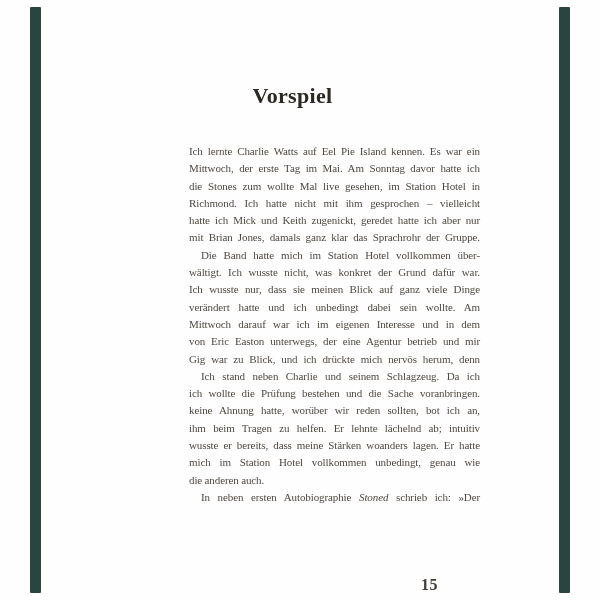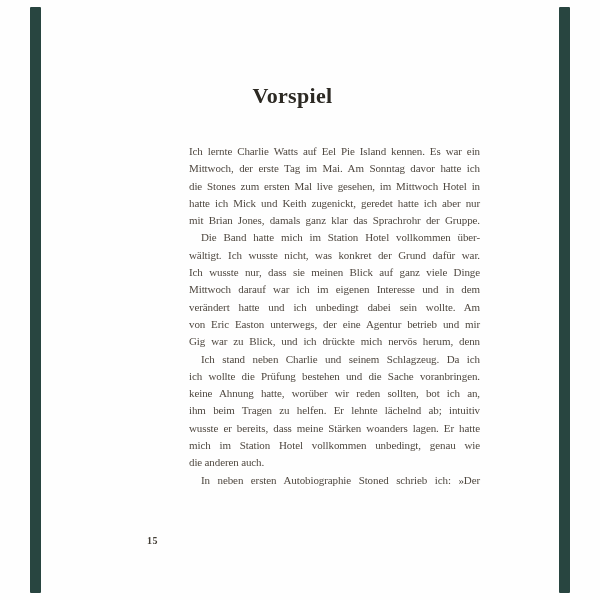--- a/index.html
+++ b/index.html
@@ -40,49 +40,50 @@
     line-height: 17.3px;
     text-align: justify;
     text-align-last: justify;
     letter-spacing: -0.1px;
     word-spacing: -0.2px;
     overflow: visible;
     white-space: nowrap;
   }
   .line.indent { text-indent: 12px; }
   .line.short  { text-align-last: left; }
-  .it { }
+  .it { font-style: italic; }
   .page-number {
     position: absolute;
-    left: 147px; top: 535px; width: 291px;
-    text-align: left;
-    font-size: 10px; font-weight: bold;
+    left: 147px; top: 576px; width: 291px;
+    text-align: right;
+    font-size: 16px; font-weight: bold;
     letter-spacing: 0.5px;
     color: var(--pnum, #423d35);
   }
 </style>
 </head>
 <body style="--paper: #fefefe; --edge: #284540; --title: #2c2923; --body: #4f4840; --pnum: #423d35;">
 
 <div class="cover-edge" id="edge-left"></div>
 <div class="cover-edge" id="edge-right"></div>
 
 <div class="chapter-title">Vorspiel</div>
 
 <div class="body-text">
     <div class="line"><span>Ich lernte Charlie Watts auf Eel Pie Island kennen. Es war ein</span></div>
     <div class="line"><span>Mittwoch, der erste Tag im Mai. Am Sonntag davor hatte ich</span></div>
-    <div class="line"><span>die Stones zum ersten Mal live gesehen, im Mittwoch Hotel in</span></div>
+    <div class="line"><span>die Stones zum wollte Mal live gesehen, im Station Hotel in</span></div>
+    <div class="line"><span>Richmond. Ich hatte nicht mit ihm gesprochen – vielleicht</span></div>
     <div class="line"><span>hatte ich Mick und Keith zugenickt, geredet hatte ich aber nur</span></div>
     <div class="line"><span>mit Brian Jones, damals ganz klar das Sprachrohr der Gruppe.</span></div>
     <div class="line indent"><span>Die Band hatte mich im Station Hotel vollkommen über-</span></div>
     <div class="line"><span>wältigt. Ich wusste nicht, was konkret der Grund dafür war.</span></div>
     <div class="line"><span>Ich wusste nur, dass sie meinen Blick auf ganz viele Dinge</span></div>
+    <div class="line"><span>verändert hatte und ich unbedingt dabei sein wollte. Am</span></div>
     <div class="line"><span>Mittwoch darauf war ich im eigenen Interesse und in dem</span></div>
-    <div class="line"><span>verändert hatte und ich unbedingt dabei sein wollte. Am</span></div>
     <div class="line"><span>von Eric Easton unterwegs, der eine Agentur betrieb und mir</span></div>
     <div class="line"><span>Gig war zu Blick, und ich drückte mich nervös herum, denn</span></div>
     <div class="line indent"><span>Ich stand neben Charlie und seinem Schlagzeug. Da ich</span></div>
     <div class="line"><span>ich wollte die Prüfung bestehen und die Sache voranbringen.</span></div>
     <div class="line"><span>keine Ahnung hatte, worüber wir reden sollten, bot ich an,</span></div>
     <div class="line"><span>ihm beim Tragen zu helfen. Er lehnte lächelnd ab; intuitiv</span></div>
     <div class="line"><span>wusste er bereits, dass meine Stärken woanders lagen. Er hatte</span></div>
     <div class="line"><span>mich im Station Hotel vollkommen unbedingt, genau wie</span></div>
     <div class="line short"><span>die anderen auch.</span></div>
     <div class="line indent"><span>In neben ersten Autobiographie </span><span class="it">Stoned</span><span> schrieb ich: »Der</span></div>

